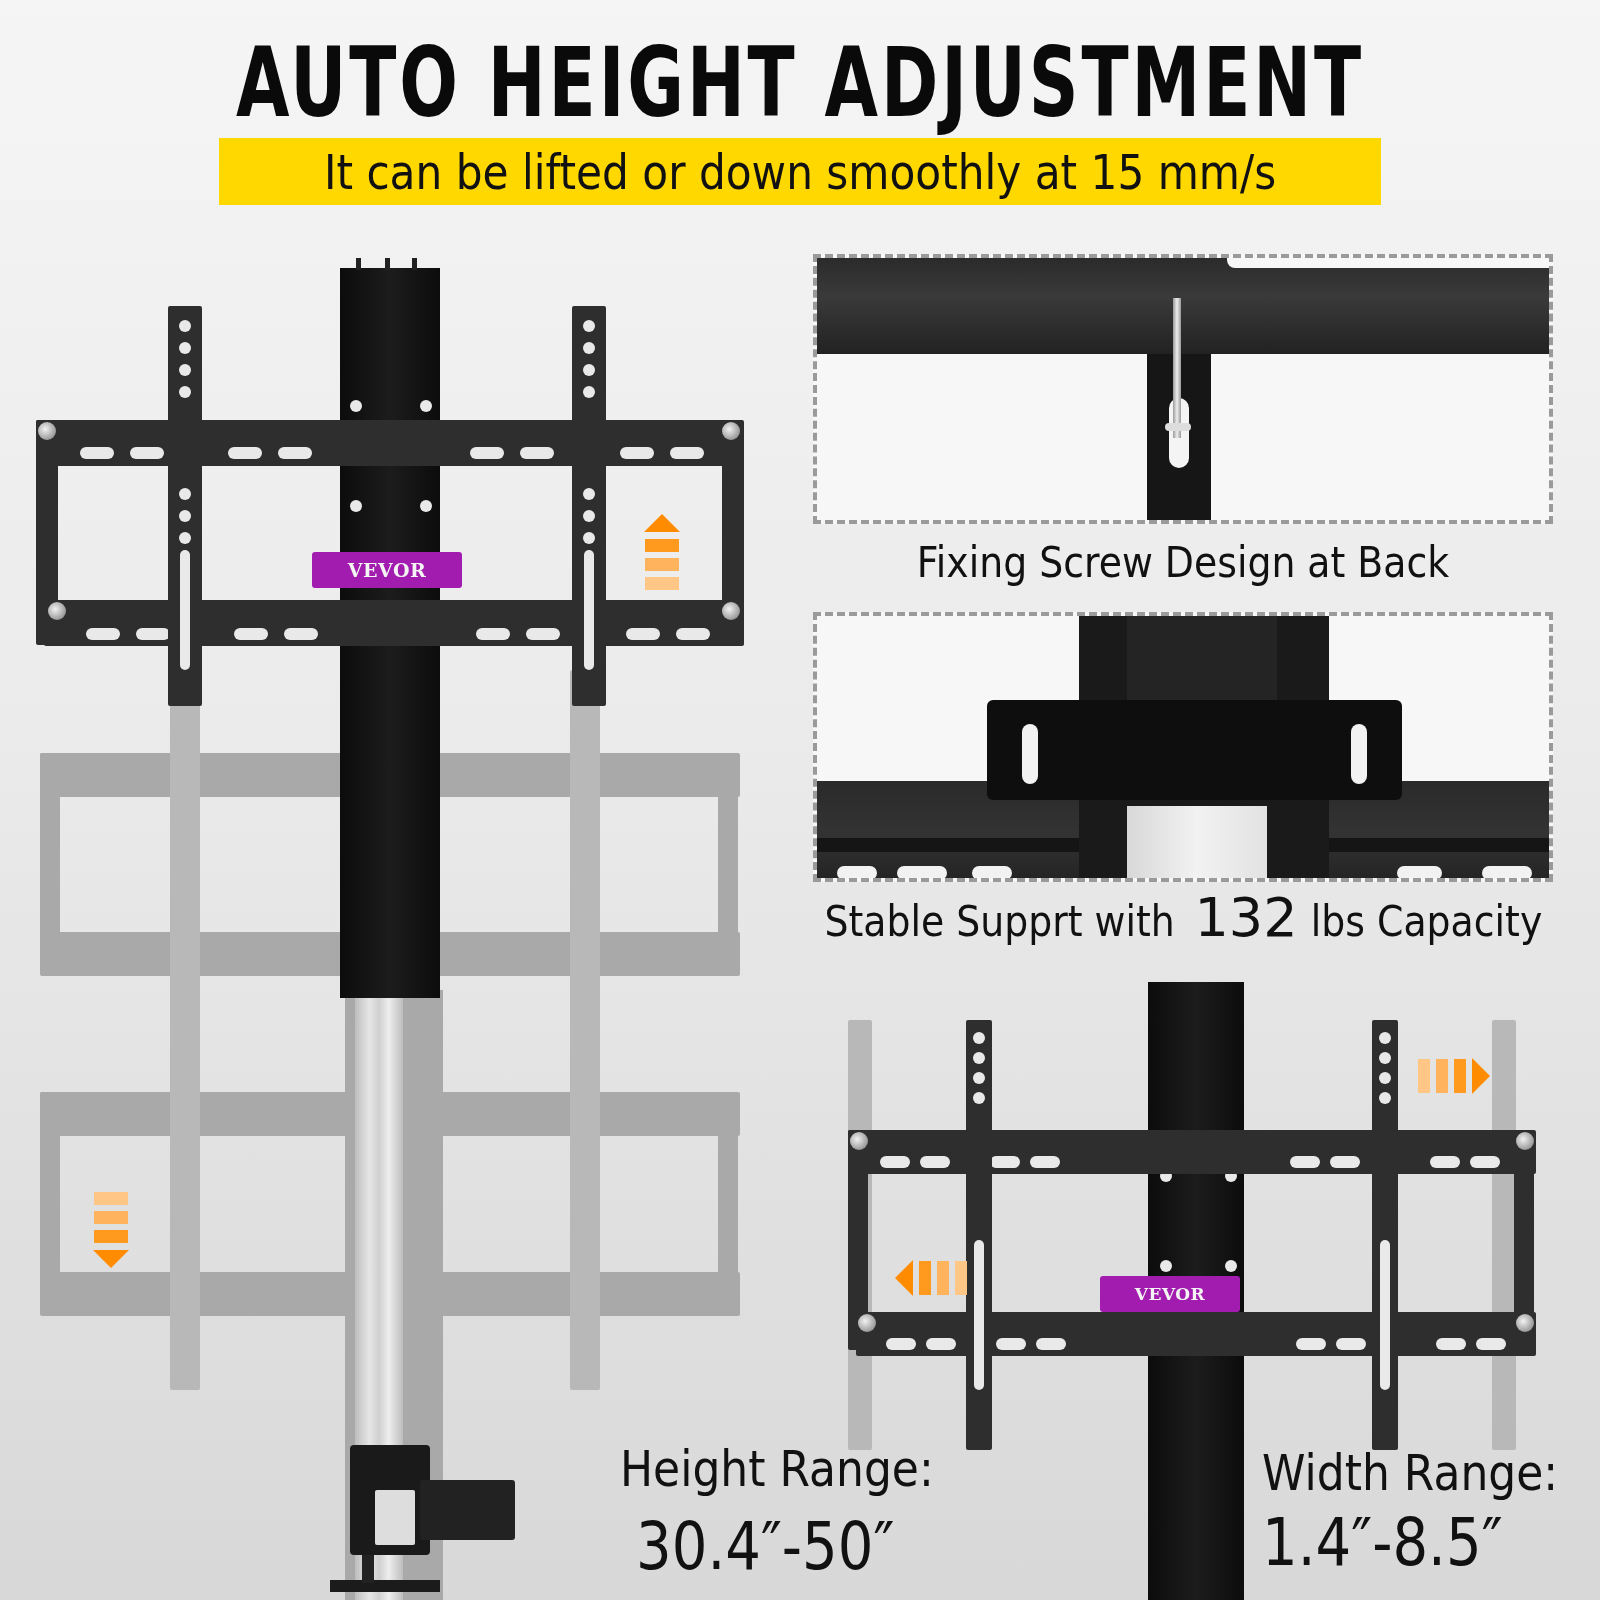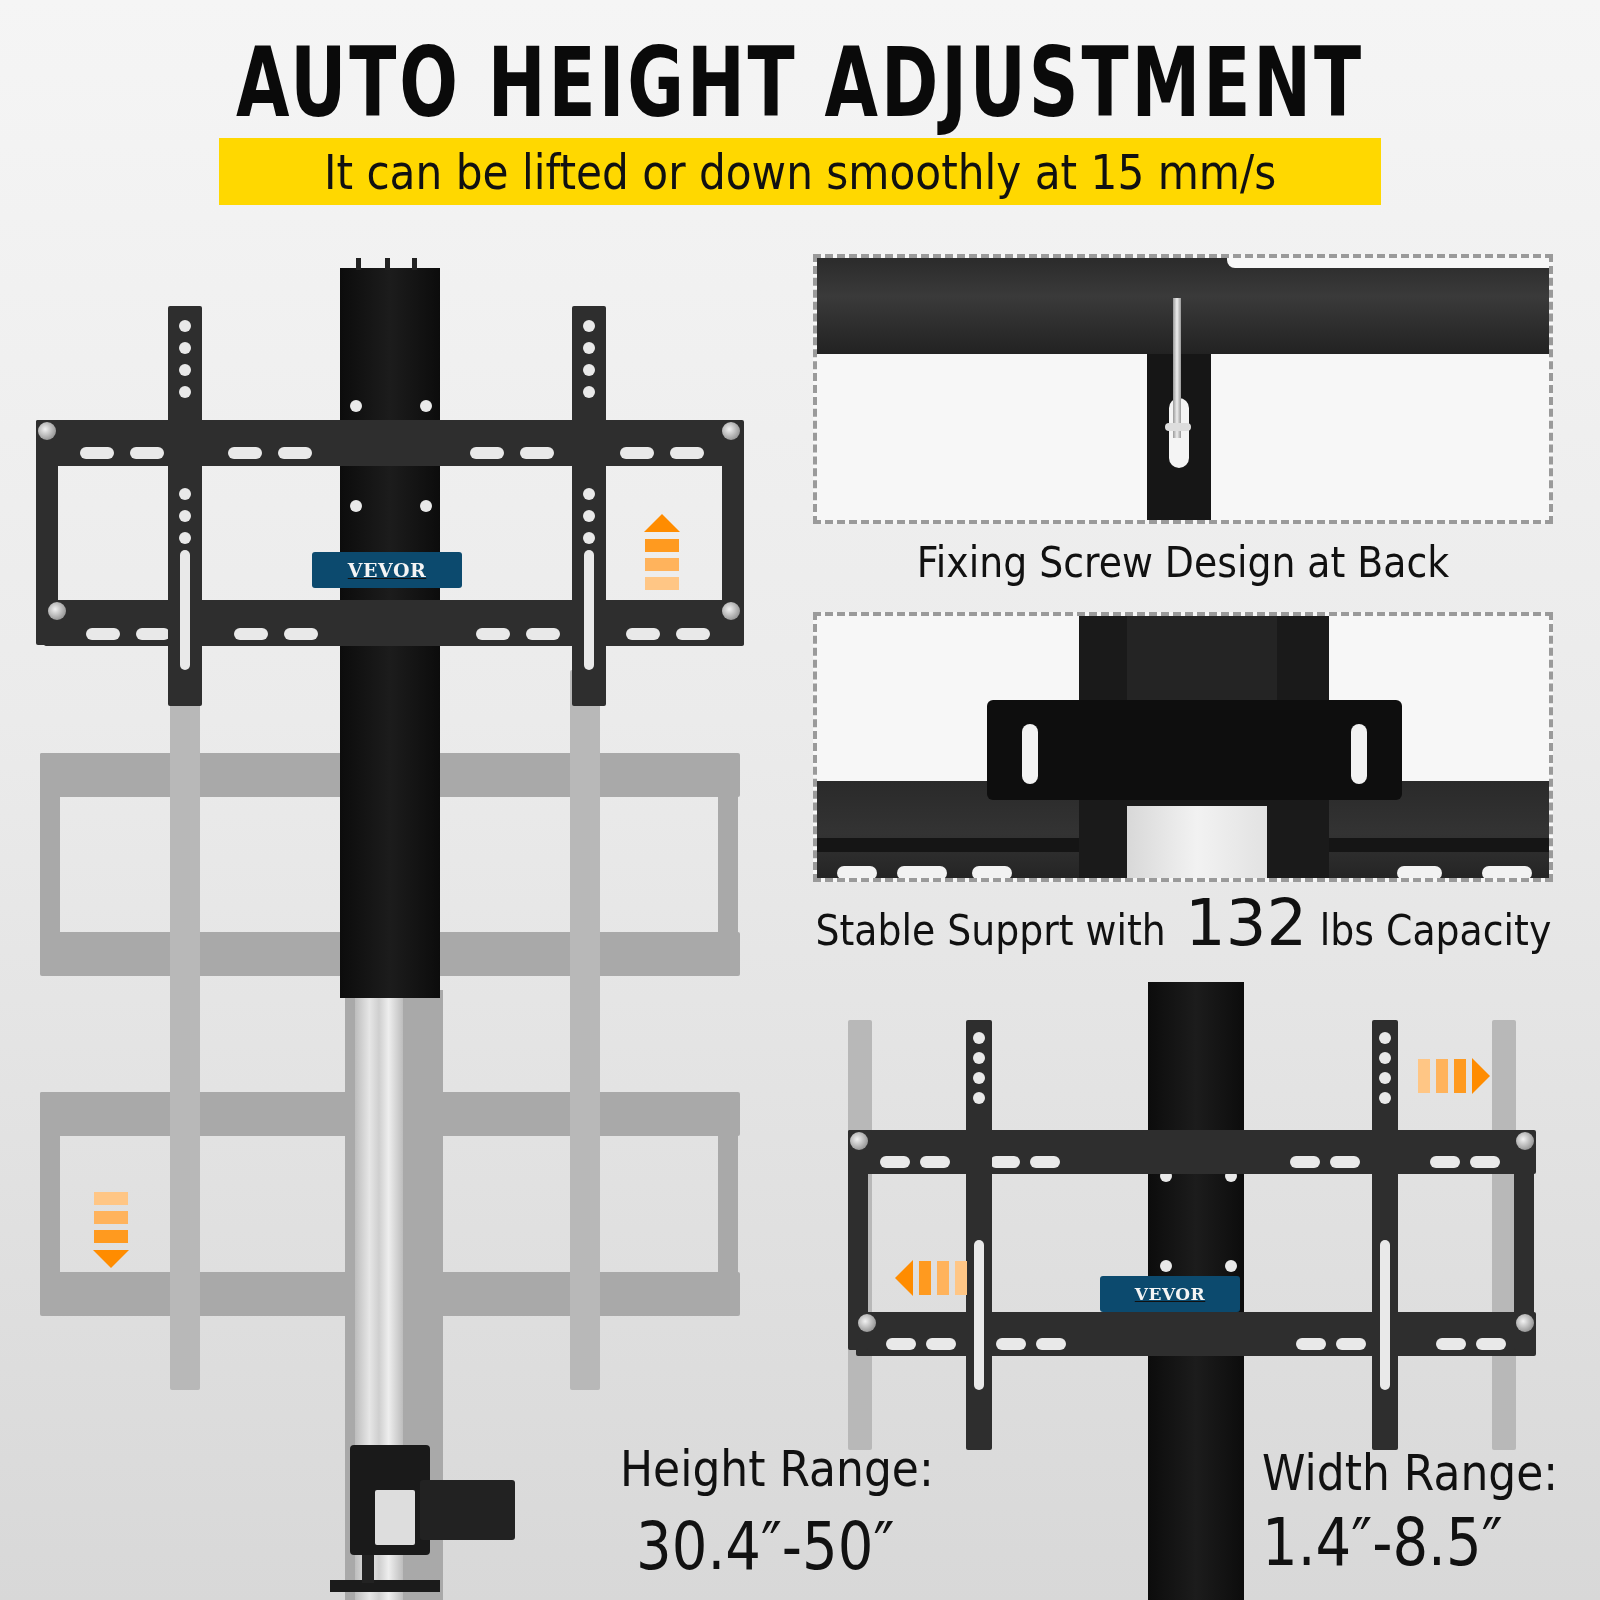--- a/index.html
+++ b/index.html
@@ -52,41 +52,41 @@
   }
 
   
   .column-black {
     background: linear-gradient(90deg, #0c0c0c, #1c1c1c 50%, #0c0c0c);
   }
   .column-alu {
     background: linear-gradient(90deg, #bdbdbd, #e6e6e6 30%, #cfcfcf 50%, #eeeeee 70%, #bdbdbd);
   }
   .vevor-plate {
-    position: absolute; background: #0c4a6e; border-radius: 3px;
-    display: flex; align-items: center; justify-content: center; text-decoration: underline;
+    position: absolute; background: #a21caf; border-radius: 3px;
+    display: flex; align-items: center; justify-content: center;
   }
   .vevor-text {
     font-family: "DejaVu Serif", serif; font-weight: bold; color: #f4f4f4;
     font-size: 19px; letter-spacing: 0.5px;
   }
 
   
   .arr-bar { position: absolute; }
 
   
   .panel {
     position: absolute; border: 4px dashed #9a9a9a; background: #f7f7f7; overflow: hidden;
   }
   .caption {
     position: absolute; text-align: center; white-space: nowrap;
     font-family: "DejaVu Sans", sans-serif; color: #111;
   }
   .cap-md { font-size: 42px; transform: scaleX(0.9); transform-origin: center; }
-  .cap-num { font-size: 64px; }
+  .cap-num { font-size: 54px; }
 
   .spec-label {
     position: absolute; font-family: "DejaVu Sans", sans-serif; font-size: 50px;
     color: #111; white-space: nowrap; transform: scaleX(0.88); transform-origin: left;
   }
   .spec-value {
     position: absolute; font-family: "DejaVu Sans", sans-serif; font-size: 66px;
     color: #111; white-space: nowrap; transform: scaleX(0.85); transform-origin: left;
   }
 </style>

